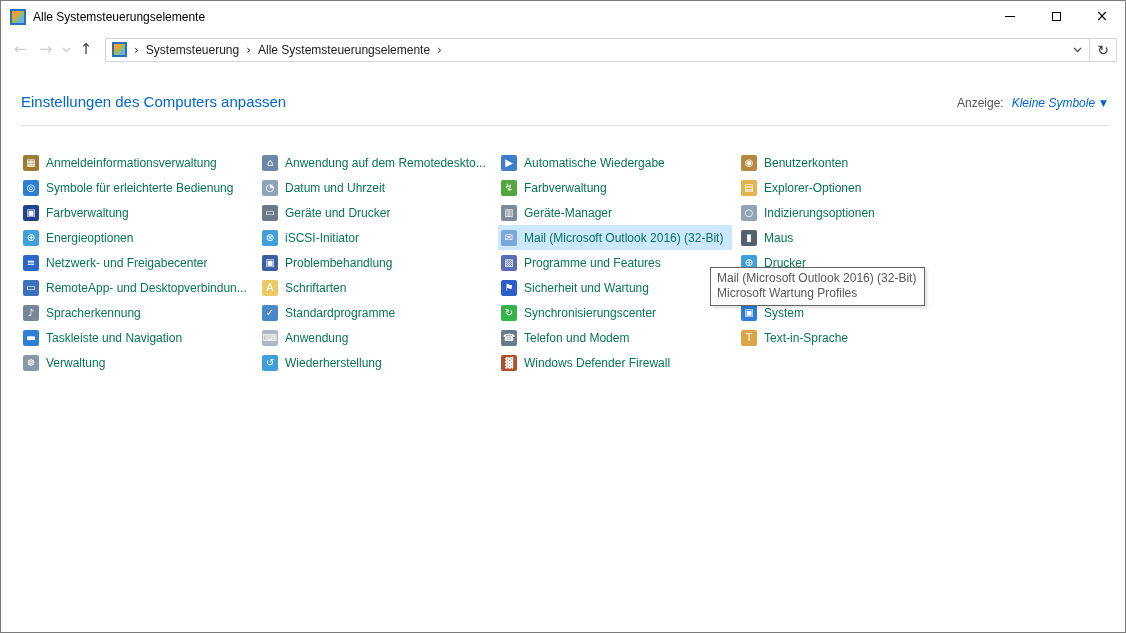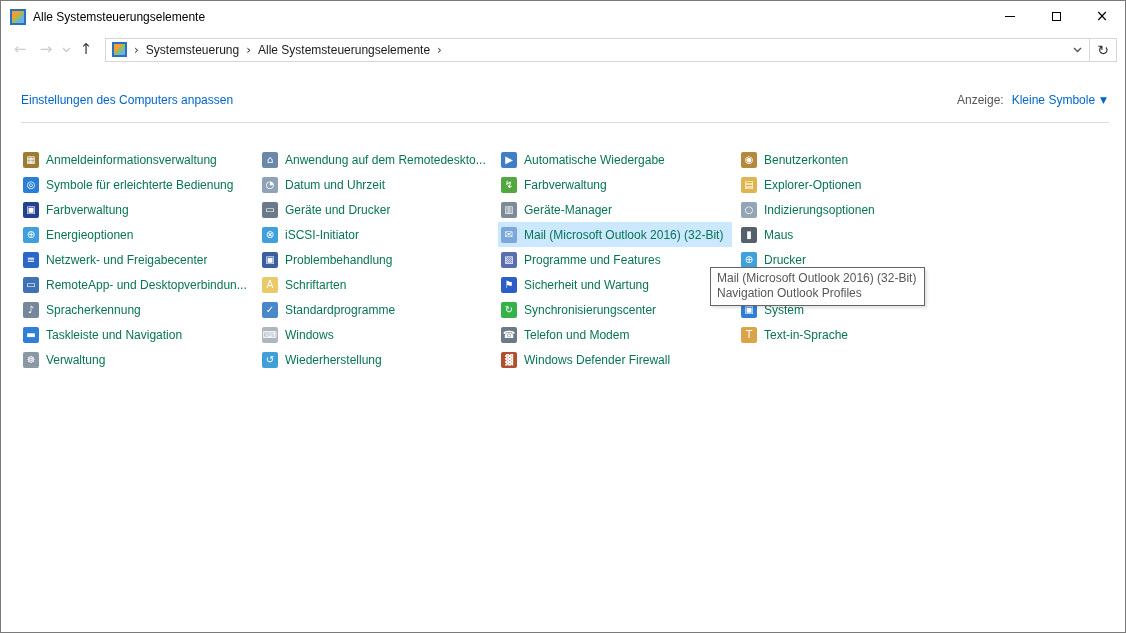--- a/index.html
+++ b/index.html
@@ -30,24 +30,24 @@
   .addr-right { margin-left:auto; display:flex; align-items:center; height:100%; }
   .addr-drop { width:24px; height:100%; border:none; background:transparent; display:flex; align-items:center; justify-content:center; }
   .addr-divider { width:1px; height:100%; background:#d6d6d6; }
   .refresh-btn { width:26px; height:100%; border:none; background:transparent; font-size:14px; color:#333; font-family:"DejaVu Sans",sans-serif; }
   .searchbox { width:202px; height:24px; border:1px solid #d6d6d6; background:#fff; margin-left:8px; display:flex; align-items:center; padding:0 6px; }
   .searchbox input { border:none; outline:none; flex:1; font-size:12px; color:#333; font-family:inherit; min-width:0; }
   .searchbox input::placeholder { color:#5f5f5f; opacity:1; }
 
   
   .content-header { display:flex; align-items:baseline; padding:26px 18px 0 20px; }
-  .page-title { font-size:12px; color:#0066cc; font-weight:normal; }
+  .page-title { font-size:15px; color:#0066cc; font-weight:normal; }
   .view-control { margin-left:auto; display:flex; align-items:center; gap:8px; font-size:12px; }
   .view-label { color:#555; }
-  .view-value { color:#0066cc; border:none; background:transparent; font-size:12px; font-family:inherit; display:flex; align-items:center; gap:5px; }
+  .view-value { color:#0066cc; border:none; background:transparent; font-size:12px; font-family:inherit; display:flex; align-items:center; gap:5px;font-style:italic; }
   .view-caret { font-size:9px; color:#0066cc; font-family:"DejaVu Sans",sans-serif; }
   .divider { border-bottom:1px solid #dcdcdc; margin:15px 16px 0 20px; }
 
   
   .grid { margin:24px 0 0 19px; display:grid; grid-template-columns:239px 239px 240px 240px; grid-auto-rows:25px; }
   .cell { display:flex; align-items:center; gap:7px; padding-left:3px; margin-right:6px; }
   .cell.hover { background:#cce8ff; }
   .item-icon { width:16px; height:16px; border-radius:2px; color:#fff; font-size:10px; line-height:16px; text-align:center; flex:none; font-family:"DejaVu Sans",sans-serif; }
   .item-label { font-size:12px; color:#077554; white-space:nowrap; overflow:hidden; }
 
@@ -234,21 +234,21 @@
       <div class="cell">
         <span class="item-icon" style="background: rgb(47, 127, 214);">▣</span>
         <span class="item-label">System</span>
       </div>
       <div class="cell">
         <span class="item-icon" style="background: rgb(47, 127, 214);">▬</span>
         <span class="item-label">Taskleiste und Navigation</span>
       </div>
       <div class="cell">
         <span class="item-icon" style="background: rgb(174, 182, 191);">⌨</span>
-        <span class="item-label">Windows</span>
+        <span class="item-label">Anwendung</span>
       </div>
       <div class="cell">
         <span class="item-icon" style="background: rgb(107, 121, 136);">☎</span>
         <span class="item-label">Telefon und Modem</span>
       </div>
       <div class="cell">
         <span class="item-icon" style="background: rgb(217, 165, 72);">T</span>
         <span class="item-label">Text-in-Sprache</span>
       </div>
       <div class="cell">
@@ -260,16 +260,16 @@
         <span class="item-label">Wiederherstellung</span>
       </div>
       <div class="cell">
         <span class="item-icon" style="background: rgb(176, 80, 46);">▓</span>
         <span class="item-label">Windows Defender Firewall</span>
       </div>
     </div>
 
   <div class="tooltip">
     <div>Mail (Microsoft Outlook 2016) (32-Bit)</div>
-    <div>Navigation Outlook Profiles</div>
+    <div>Microsoft Wartung Profiles</div>
   </div>
 
 </div>
 
 </body></html>

